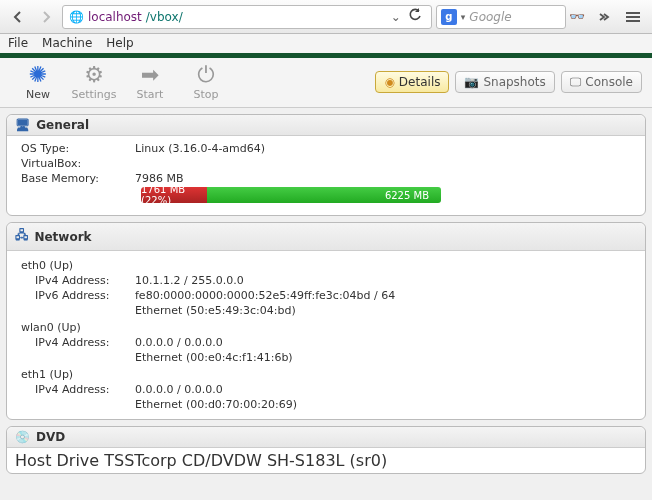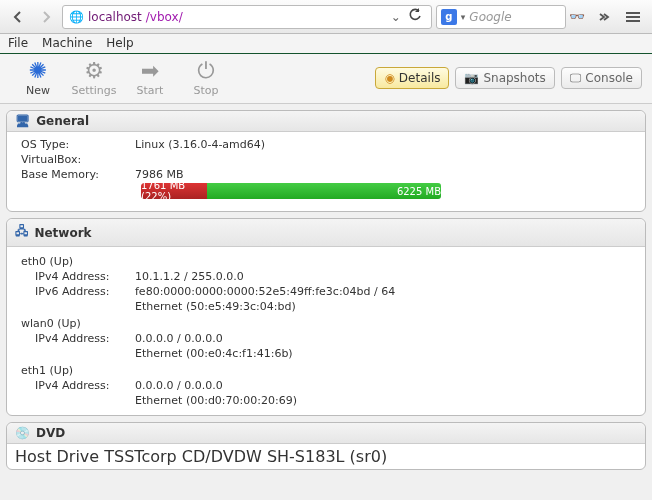--- a/index.html
+++ b/index.html
@@ -34,21 +34,21 @@
   align-items: center;
   background: #fff;
   border: 1px solid #bbb;
   border-radius: 3px;
   height: 24px;
   padding: 0 6px;
   gap: 4px;
 }
 .urlbar .globe { color: #888; }
 .urlbar .host { color: #701a75; }
-.urlbar .path { color: #a21caf; }
+.urlbar .path { color: #0f766e; }
 .urlbar .spacer { flex: 1; }
 .urlbar .dd { color: #666; }
 .reload-btn { width: 20px; text-align: center; color: #444; }
 .searchbar {
   display: flex; align-items: center;
   background: #fff;
   border: 1px solid #bbb;
   border-radius: 3px;
   height: 24px; width: 130px;
   padding: 0 4px; gap: 4px;
@@ -66,21 +66,21 @@
 .chev-btn, .ham-btn {
   width: 26px; height: 24px;
   display: flex; align-items: center; justify-content: center;
   color: #555;
 }
 .menubar {
   display: flex;
   gap: 14px;
   padding: 2px 8px 3px;
   background: #f4f4f4;
-  border-bottom: 1px solid #14532d;
+  border-bottom: 5px solid #14532d;
   font-size: 12px;
   color: #333;
 }
 .action-row {
   display: flex;
   align-items: center;
   padding: 4px 10px 6px;
   background: #f4f4f4;
   border-bottom: 1px solid #ccc;
 }
@@ -147,21 +147,21 @@
   color: #fff; font-size: 10px;
   display: flex; align-items: center;
   padding: 0 0;
   height: 100%;
   border-radius: 3px 0 0 3px;
 }
 .mem-free {
   background: linear-gradient(#4c4,#2a2);
   color: #fff; font-size: 10px;
   display: flex; align-items: center; justify-content: flex-end;
-  padding: 0 0;
+  padding: 0 12px;
   height: 100%;
   flex: 1;
 }
 .dvd-row { padding: 3px 8px; font-size: 16px; }
 </style>
 </head>
 <body>
 
 <div class="browser-toolbar">
   <div class="nav-btn enabled">

